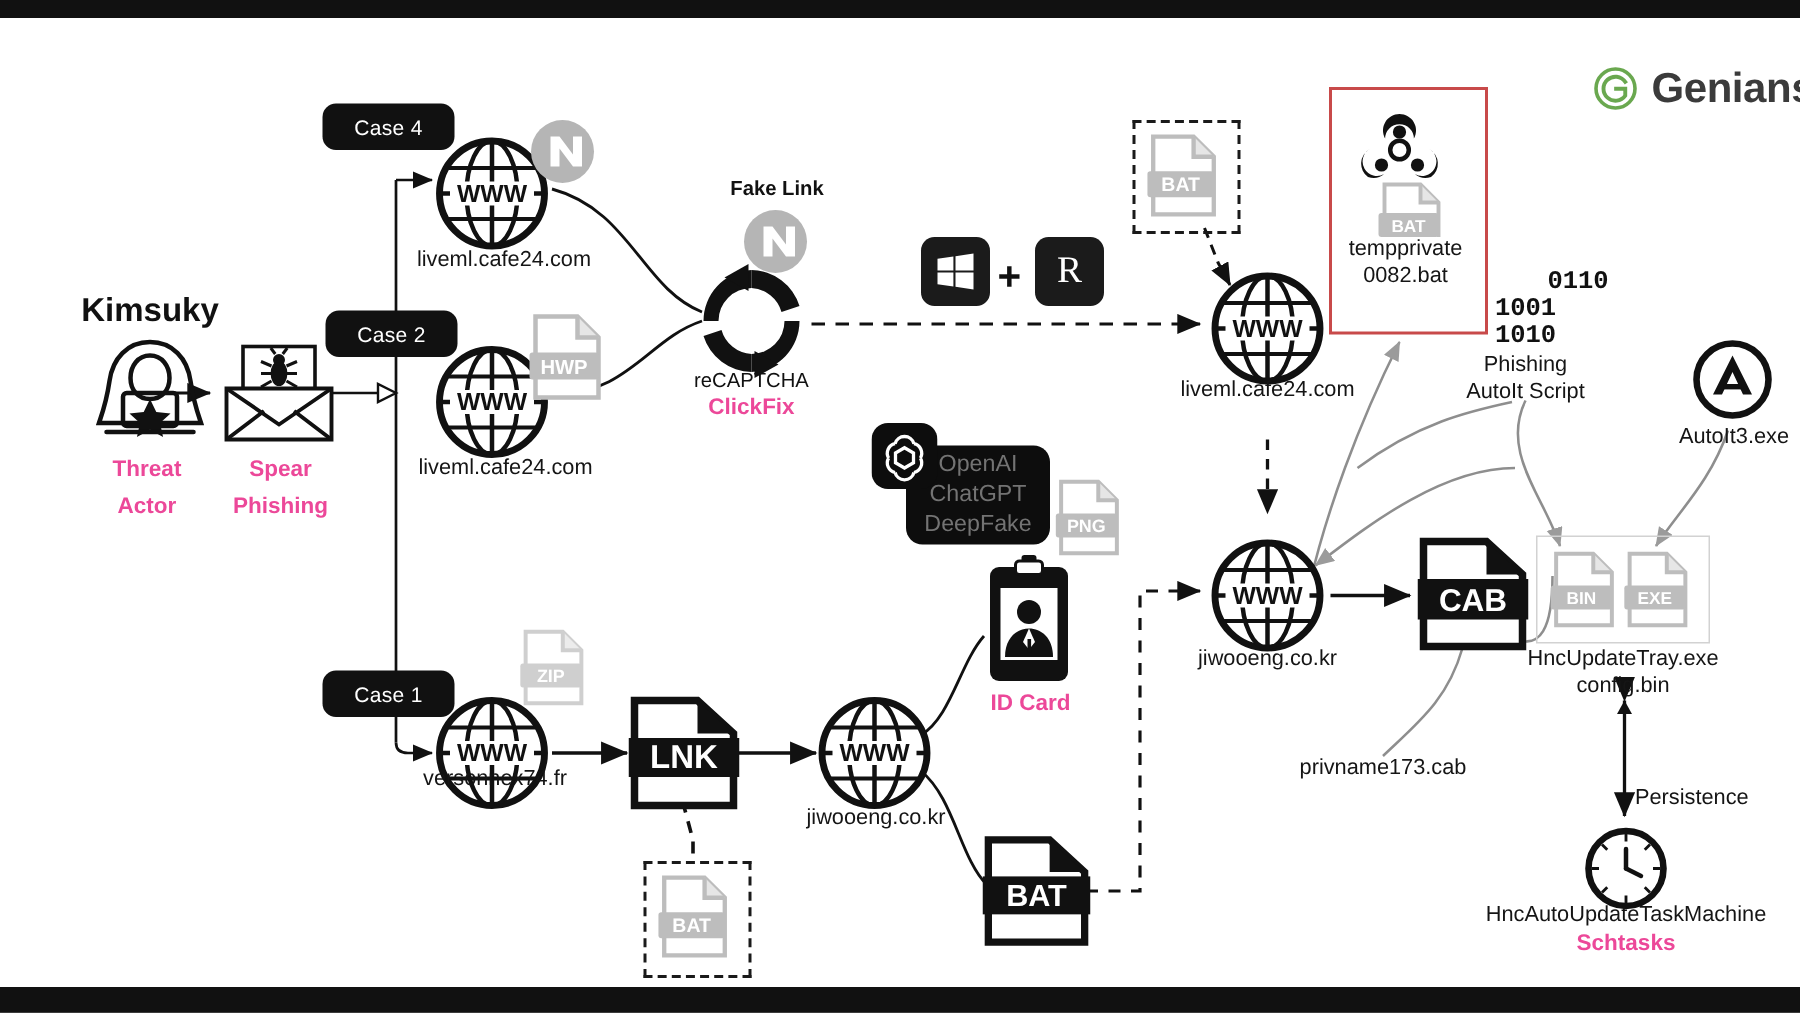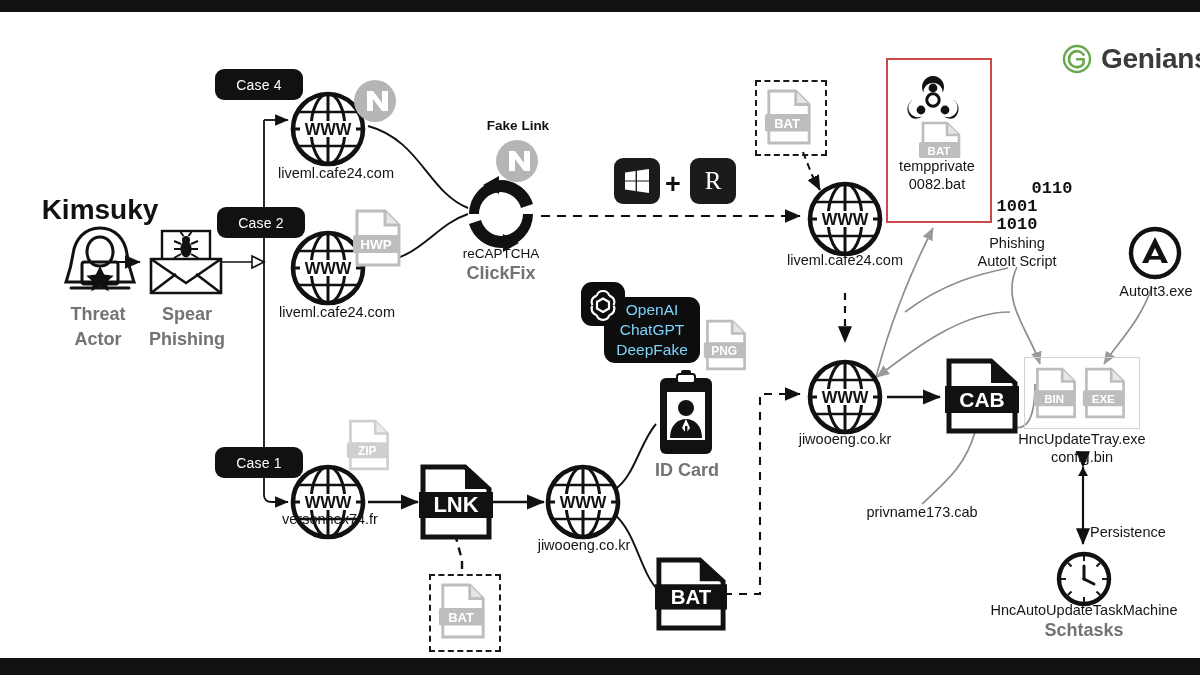--- a/index.html
+++ b/index.html
@@ -14,32 +14,32 @@
   .pill{position:absolute;background:#111;color:#fff;border-radius:9px;
         font-size:14px;display:flex;align-items:center;justify-content:center;
         letter-spacing:.2px;}
 
   
   .globe{position:absolute;}
   
   .docico{position:absolute;}
   
   .t-host{font-size:14.5px;color:#151515;}
-  .t-big{font-size:18px;font-weight:bold;color:#737373;}
+  .t-big{font-size:15px;font-weight:bold;color:#ec4899;}
   .t-sm{font-size:13.5px;color:#111;}
-  .t-kimsuky{font-size:28px;font-weight:bold;}
+  .t-kimsuky{font-size:22px;font-weight:bold;}
 
   .brandwrap{position:absolute;display:flex;align-items:center;gap:9px;}
   .brandtxt{font-size:28px;font-weight:bold;color:#3b3b3b;letter-spacing:-.3px;}
 
   .keycap{position:absolute;background:#1b1b1b;border-radius:9px;
           display:flex;align-items:center;justify-content:center;color:#fff;}
   .plus{position:absolute;color:#111;font-size:27px;font-weight:bold;}
 
-  .gptbadge{position:absolute;background:#0d0d0d;color:#7dd3fc;border-radius:11px;
+  .gptbadge{position:absolute;background:#0d0d0d;color:#737373;border-radius:11px;
             font-size:15.5px;line-height:1.28;text-align:center;
             display:flex;flex-direction:column;align-items:center;justify-content:center;
             padding:6px 10px;box-sizing:border-box;}
 
   .redbox{position:absolute;border:2px solid #c84a4a;background:transparent;}
   .graybox{position:absolute;border:1.5px solid #d2d2d2;background:transparent;}
   .dashbox{position:absolute;border:2.5px dashed #1a1a1a;background:transparent;}
 
   .binary{position:absolute;font-family:"Liberation Mono","DejaVu Sans Mono",monospace;
           font-size:17px;font-weight:bold;line-height:1.08;color:#111;text-align:center;}

